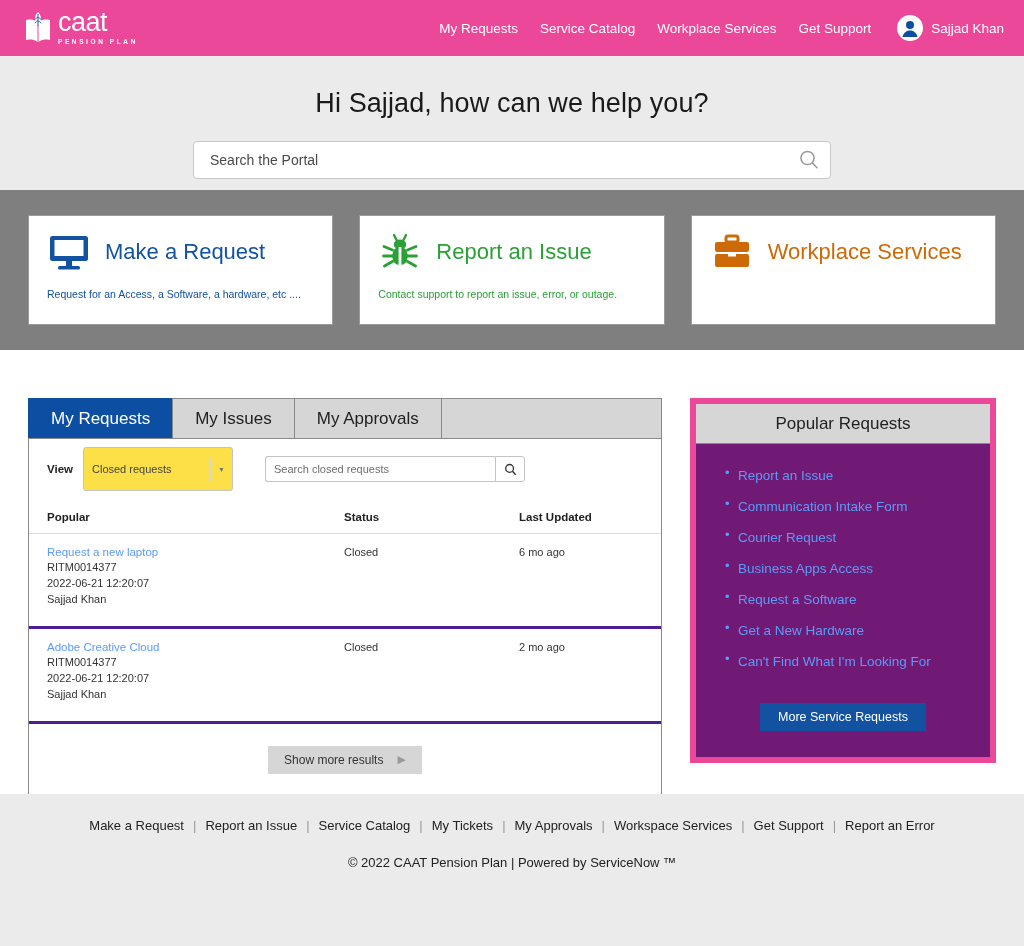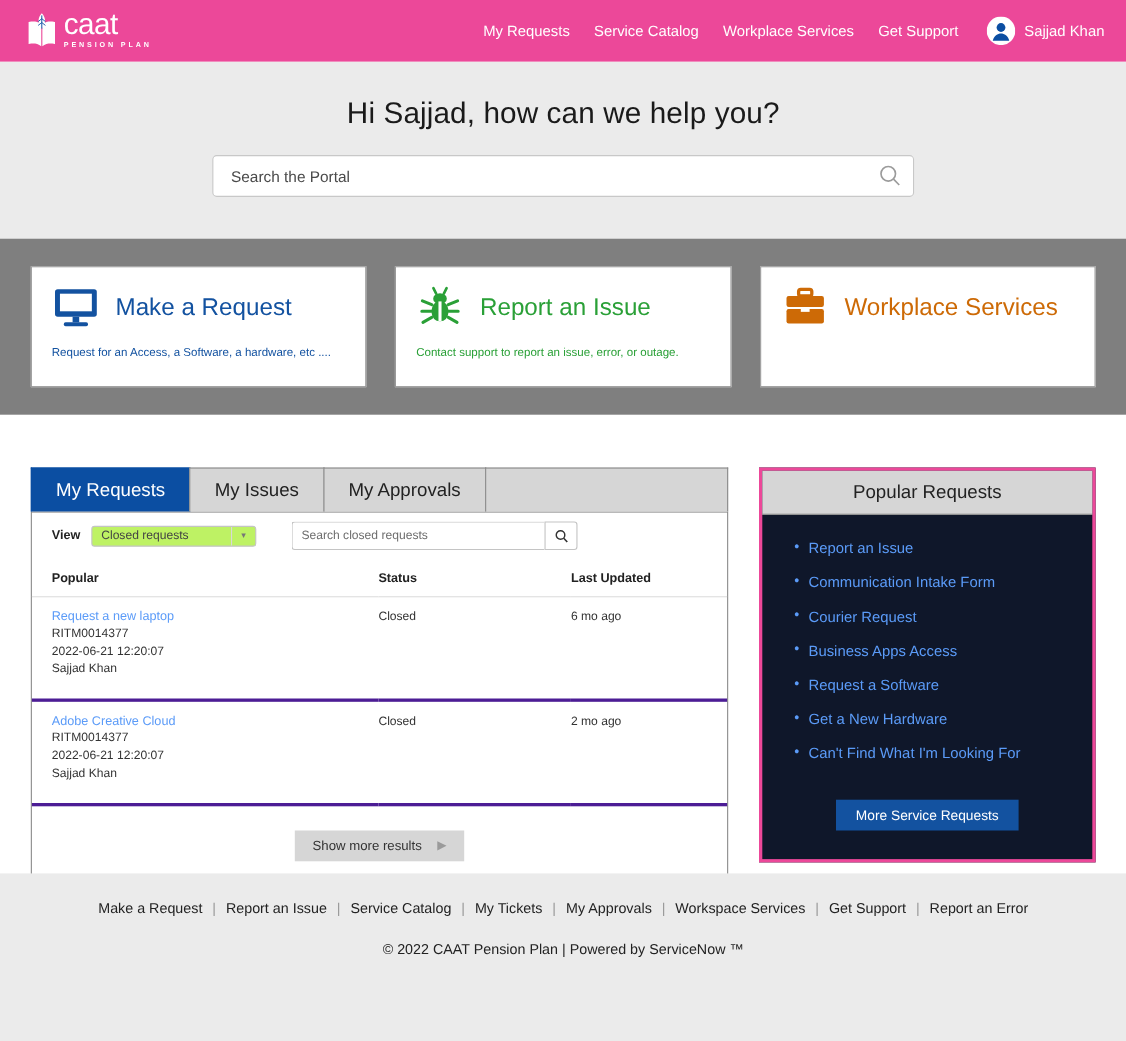--- a/index.html
+++ b/index.html
@@ -54,21 +54,21 @@
     text-decoration: none;
     white-space: nowrap;
   }
   .user-chip { display: flex; align-items: center; gap: 8px; margin-left: 4px; }
   .avatar-icon { width: 26px; height: 26px; display: block; }
   .user-name { color: #ffffff; font-size: 13.5px; white-space: nowrap; }
 
   
   .hero {
     background: #ebebeb;
-    height: 161px;
+    height: 134px;
     display: flex;
     flex-direction: column;
     align-items: center;
     justify-content: flex-start;
     padding-top: 32px;
   }
   .hero-title {
     font-size: 27px;
     font-weight: 400;
     color: #1a1a1a;
@@ -168,26 +168,26 @@
   }
   .filters {
     display: flex;
     align-items: center;
     gap: 10px;
     padding: 8px 0 16px 18px;
   }
   .view-label { font-size: 11.5px; font-weight: 700; color: #222222; }
   .select-box {
     width: 150px;
-    height: 19px;
+    height: 44px;
     border: 1px solid #c4c4c4;
     border-radius: 3px;
     display: flex;
     align-items: center;
-    background: #bef264;
+    background: #fde047;
     overflow: hidden;
   }
   .select-val { flex: 1; font-size: 11px; color: #444444; padding-left: 8px; }
   .select-arrow {
     width: 22px;
     height: 24px;
     border-left: 1px solid #d8d8d8;
     display: flex;
     align-items: center;
     justify-content: center;
@@ -259,21 +259,21 @@
     border: none;
     padding: 7px 16px;
     font-size: 12px;
     color: #333333;
     font-family: "Liberation Sans", sans-serif;
     cursor: pointer;
   }
   .showmore .caret { color: #9a9a9a; font-size: 11px; }
 
   
-  .pr-box { border: 3px solid #ec4899; background: #0f172a; }
+  .pr-box { border: 6px solid #ec4899; background: #701a75; }
   .pr-head {
     background: #d6d6d6;
     height: 40px;
     display: flex;
     align-items: center;
     justify-content: center;
     font-size: 17px;
     color: #222222;
     border-bottom: 1px solid #8a8a8a;
   }

